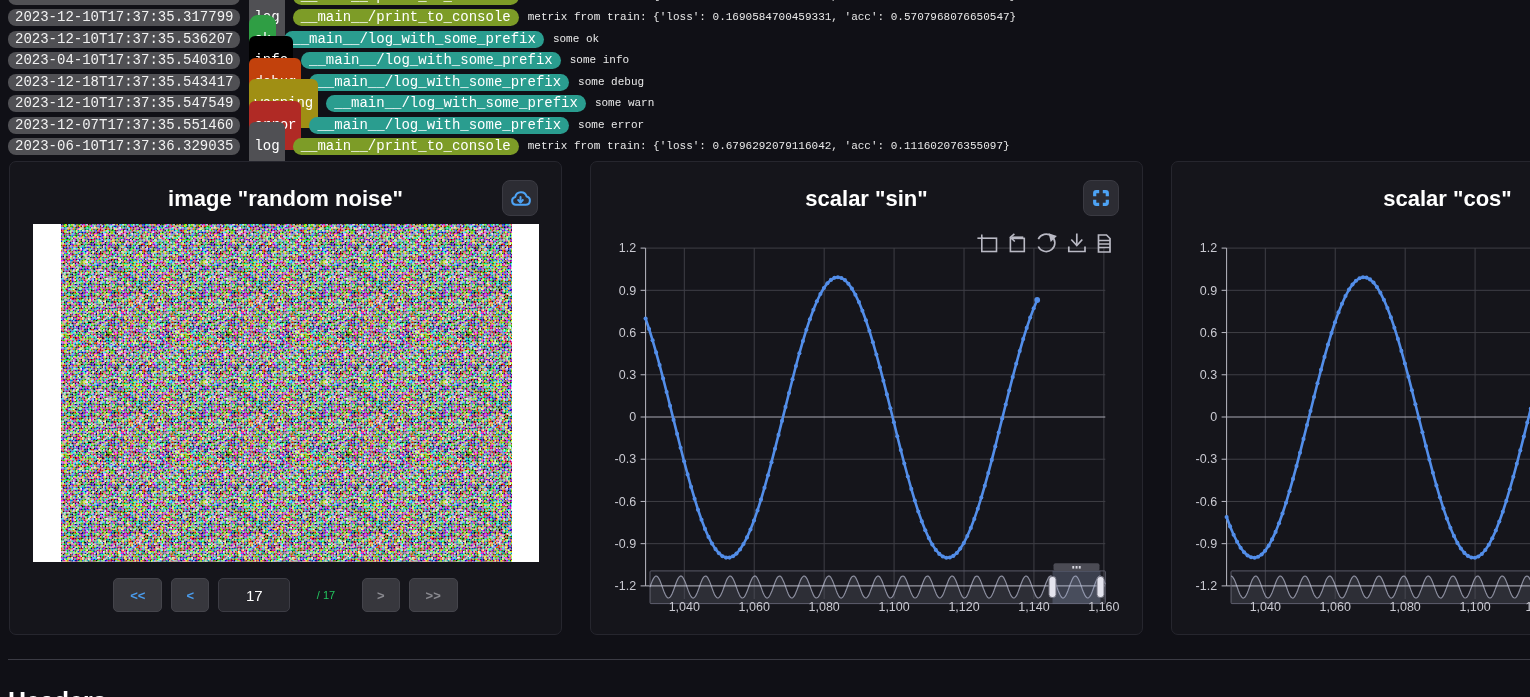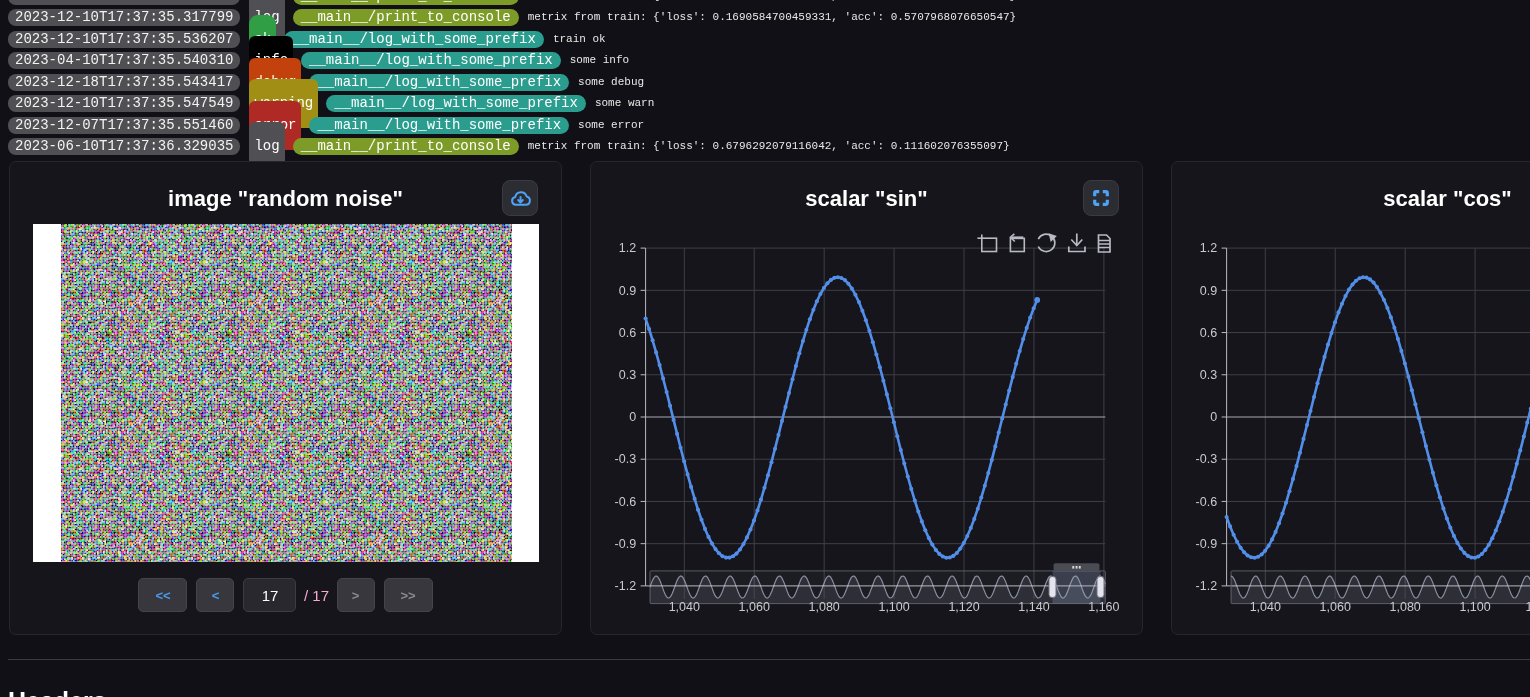--- a/index.html
+++ b/index.html
@@ -20,22 +20,22 @@
 .cards{position:absolute;left:9px;top:161px;display:flex;gap:28px}
 .card{width:551px;height:472px;background:#15151b;border:1px solid #26262e;border-radius:7px;position:relative;flex:none}
 .ctitle{position:absolute;left:0;right:0;top:23.5px;text-align:center;color:#fff;font-size:22px;font-weight:bold}
 .cbtn{position:absolute;width:36px;height:36px;right:23px;top:18px;background:#2c2c33;border:1px solid #3a3a42;border-radius:8px;display:flex;align-items:center;justify-content:center;box-sizing:border-box}
 .white{position:absolute;left:23px;top:61.5px;width:506px;height:338px;background:#fff}
 .noisewrap{position:absolute;left:28px;top:0;width:451px;height:338px;overflow:hidden}
 .pager{position:absolute;left:0;right:0;top:416px;display:flex;justify-content:center;align-items:center}
 .pbtn{height:34px;background:#37373d;border:1px solid #44444b;border-radius:5px;color:#4a9ced;font-weight:bold;font-size:13px;display:flex;align-items:center;justify-content:center;margin:0 4.5px;box-sizing:border-box}
 .pbtn.dis{color:#8a8a90}
 .pw1{width:49px}.pw2{width:38px}
-.pinput{width:53px;height:34px;background:#28282e;border:1px solid #3c3c44;border-radius:5px;color:#fff;font-size:15px;display:flex;align-items:center;justify-content:center;margin:0 4.5px;box-sizing:border-box}
-.ptot{color:#f9a8d4;font-size:15px;margin:0 3px}
+.pinput{width:72px;height:34px;background:#28282e;border:1px solid #3c3c44;border-radius:5px;color:#fff;font-size:15px;display:flex;align-items:center;justify-content:center;margin:0 4.5px;box-sizing:border-box}
+.ptot{color:#22c55e;font-size:11px;margin:0 22px}
 hr.sep{border:none;border-top:1px solid #3b3b44;margin:0;position:absolute;left:8px;top:658.5px;width:1522px}
 h1.hd{position:absolute;left:8px;top:687.3px;margin:0;color:#fff;font-size:25px}
 </style></head>
 <body>
 <div class="logs">
     <div class="lrow">
       <span class="ts">2023-12-10T17:37:35.107123</span>
       <span class="bdg b-log">log</span>
       <span class="pill pp">__main__/print_to_console</span>
       <span class="msg">metrix from train: {'loss': 0.2690584700459331, 'acc': 0.4707968076650547}</span>
@@ -43,21 +43,21 @@
     <div class="lrow">
       <span class="ts">2023-12-10T17:37:35.317799</span>
       <span class="bdg b-log">log</span>
       <span class="pill pp">__main__/print_to_console</span>
       <span class="msg">metrix from train: {'loss': 0.1690584700459331, 'acc': 0.5707968076650547}</span>
     </div>
     <div class="lrow">
       <span class="ts">2023-12-10T17:37:35.536207</span>
       <span class="bdg b-ok">ok</span>
       <span class="pill pl">__main__/log_with_some_prefix</span>
-      <span class="msg">train ok</span>
+      <span class="msg">some ok</span>
     </div>
     <div class="lrow">
       <span class="ts">2023-04-10T17:37:35.540310</span>
       <span class="bdg b-info">info</span>
       <span class="pill pl">__main__/log_with_some_prefix</span>
       <span class="msg">some info</span>
     </div>
     <div class="lrow">
       <span class="ts">2023-12-18T17:37:35.543417</span>
       <span class="bdg b-debug">debug</span>

